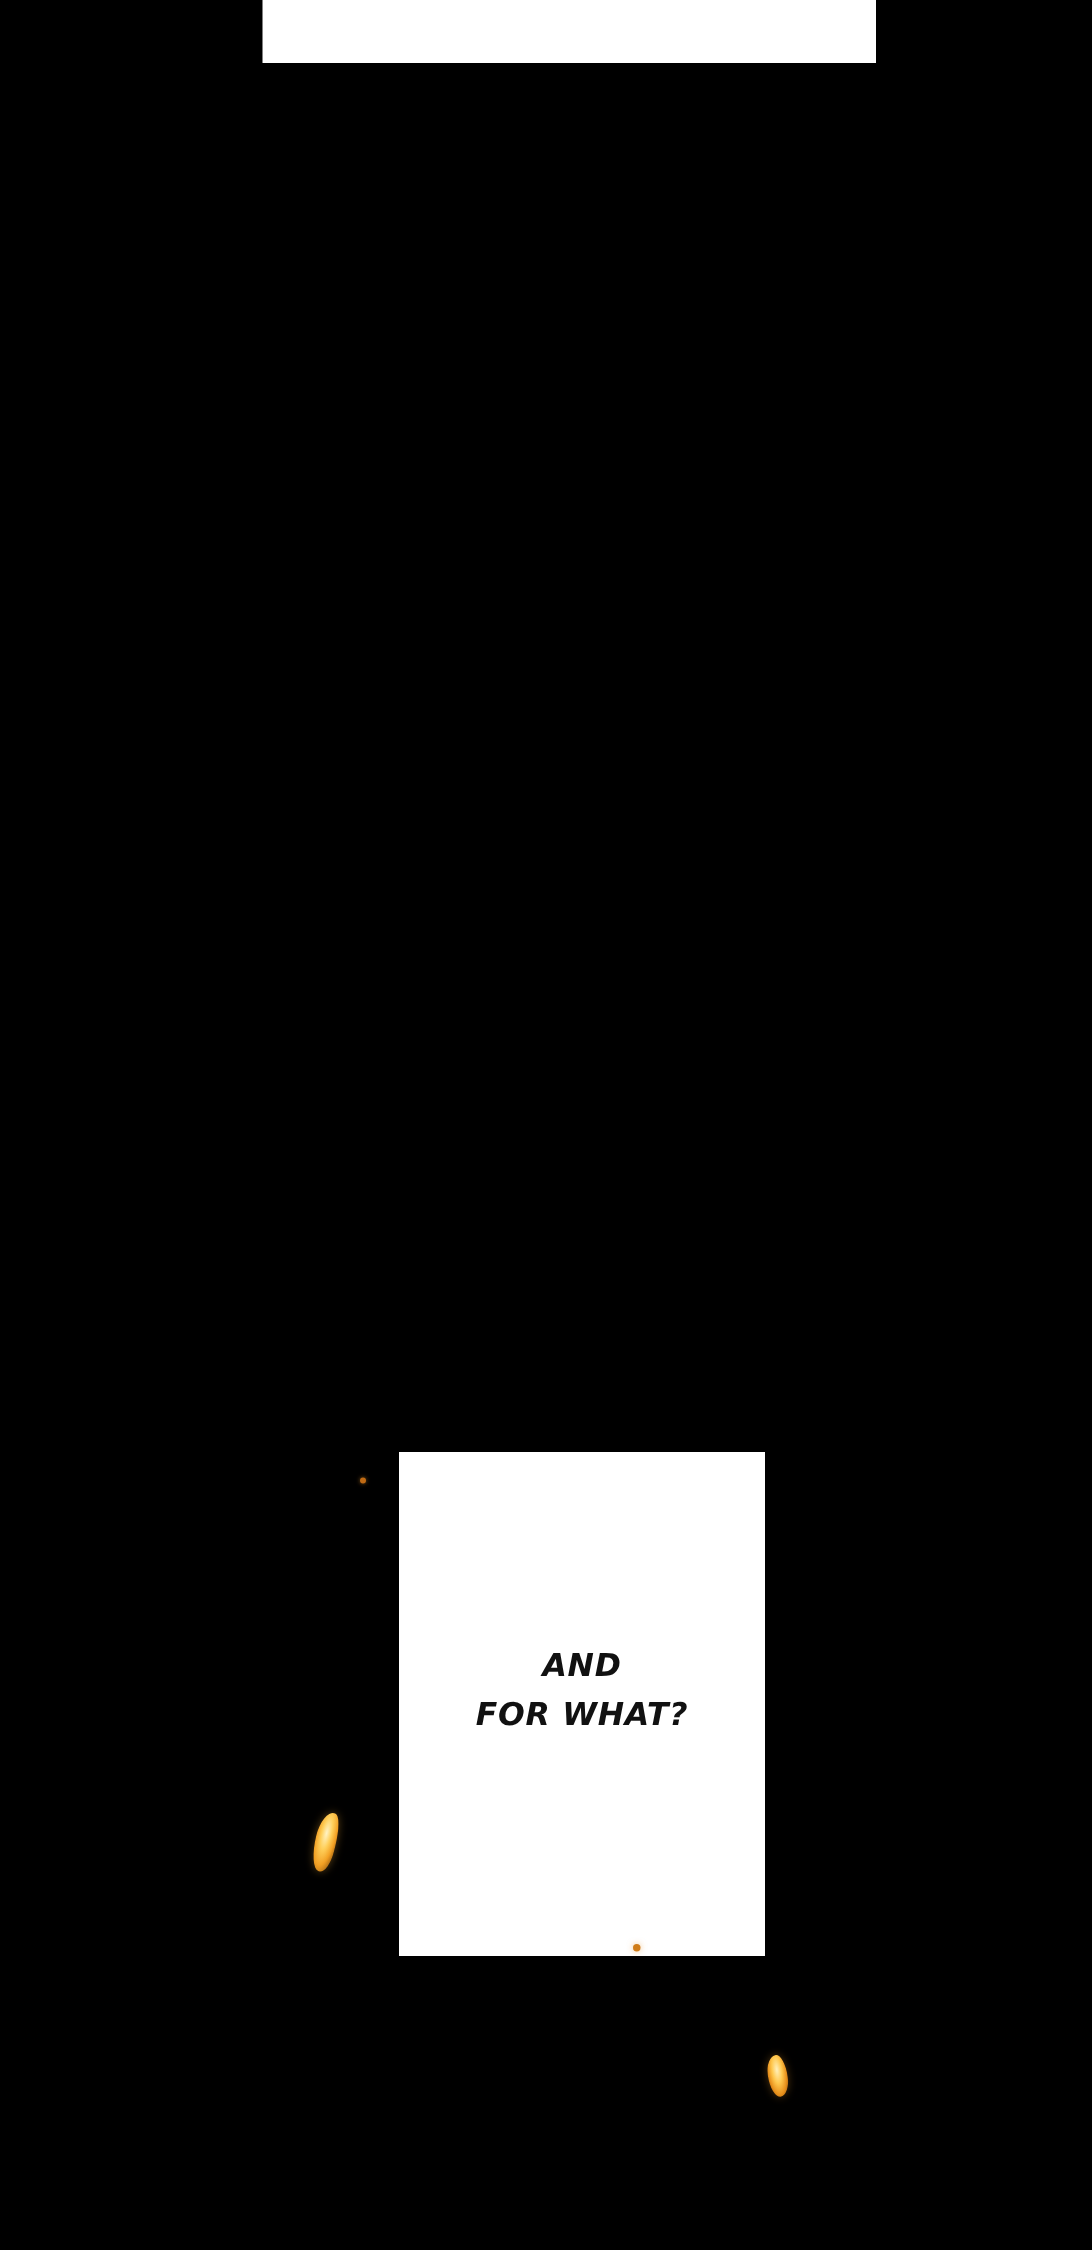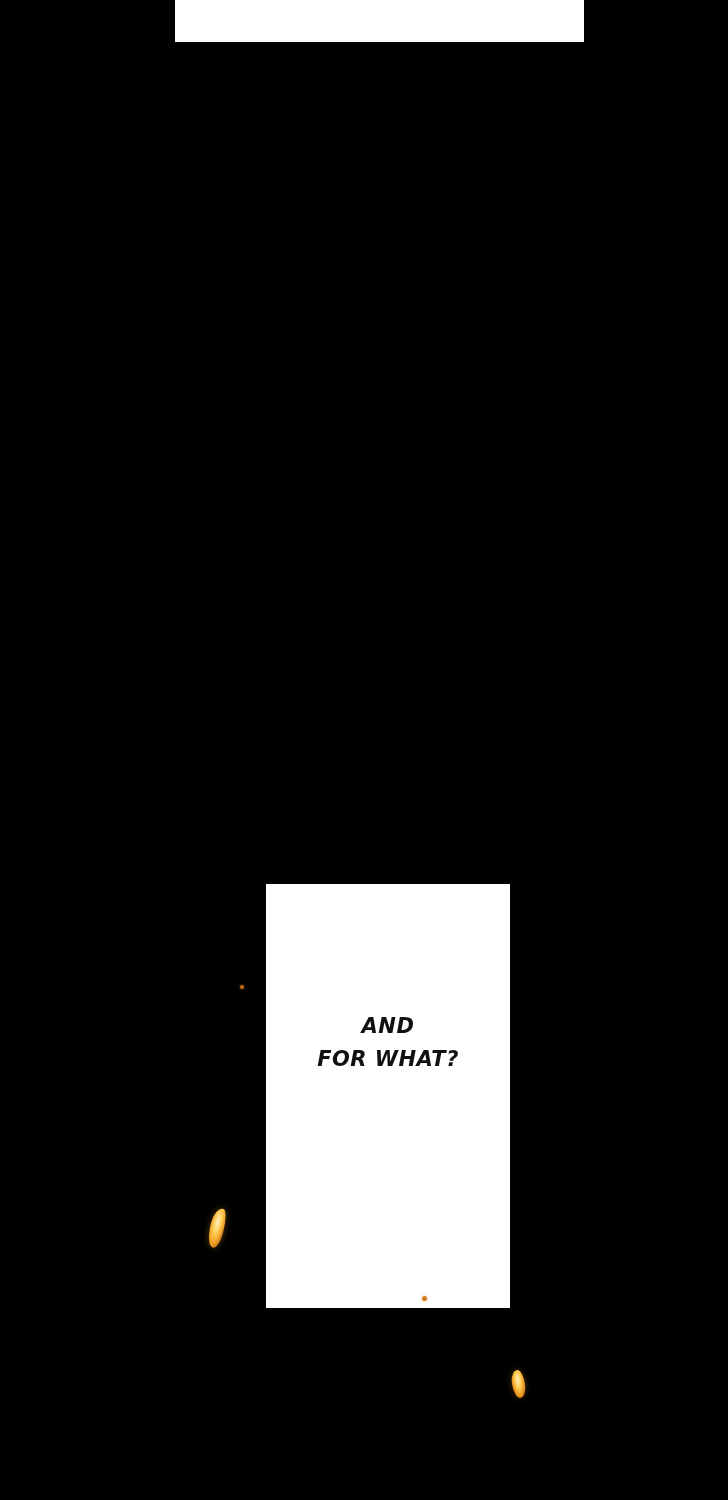--- a/index.html
+++ b/index.html
@@ -28,23 +28,23 @@
     top: -8px;
     width: 409px;
     height: 50px;
     background: #ffffff;
   }
 
   
   .panel-main {
     position: absolute;
     left: 266px;
-    top: 884px;
+    top: 968px;
     width: 244px;
-    height: 424px;
+    height: 336px;
     background: #ffffff;
   }
 
   .panel-text {
     position: absolute;
     left: 0;
     top: 126px;
     width: 244px;
     text-align: center;
     color: #111111;

